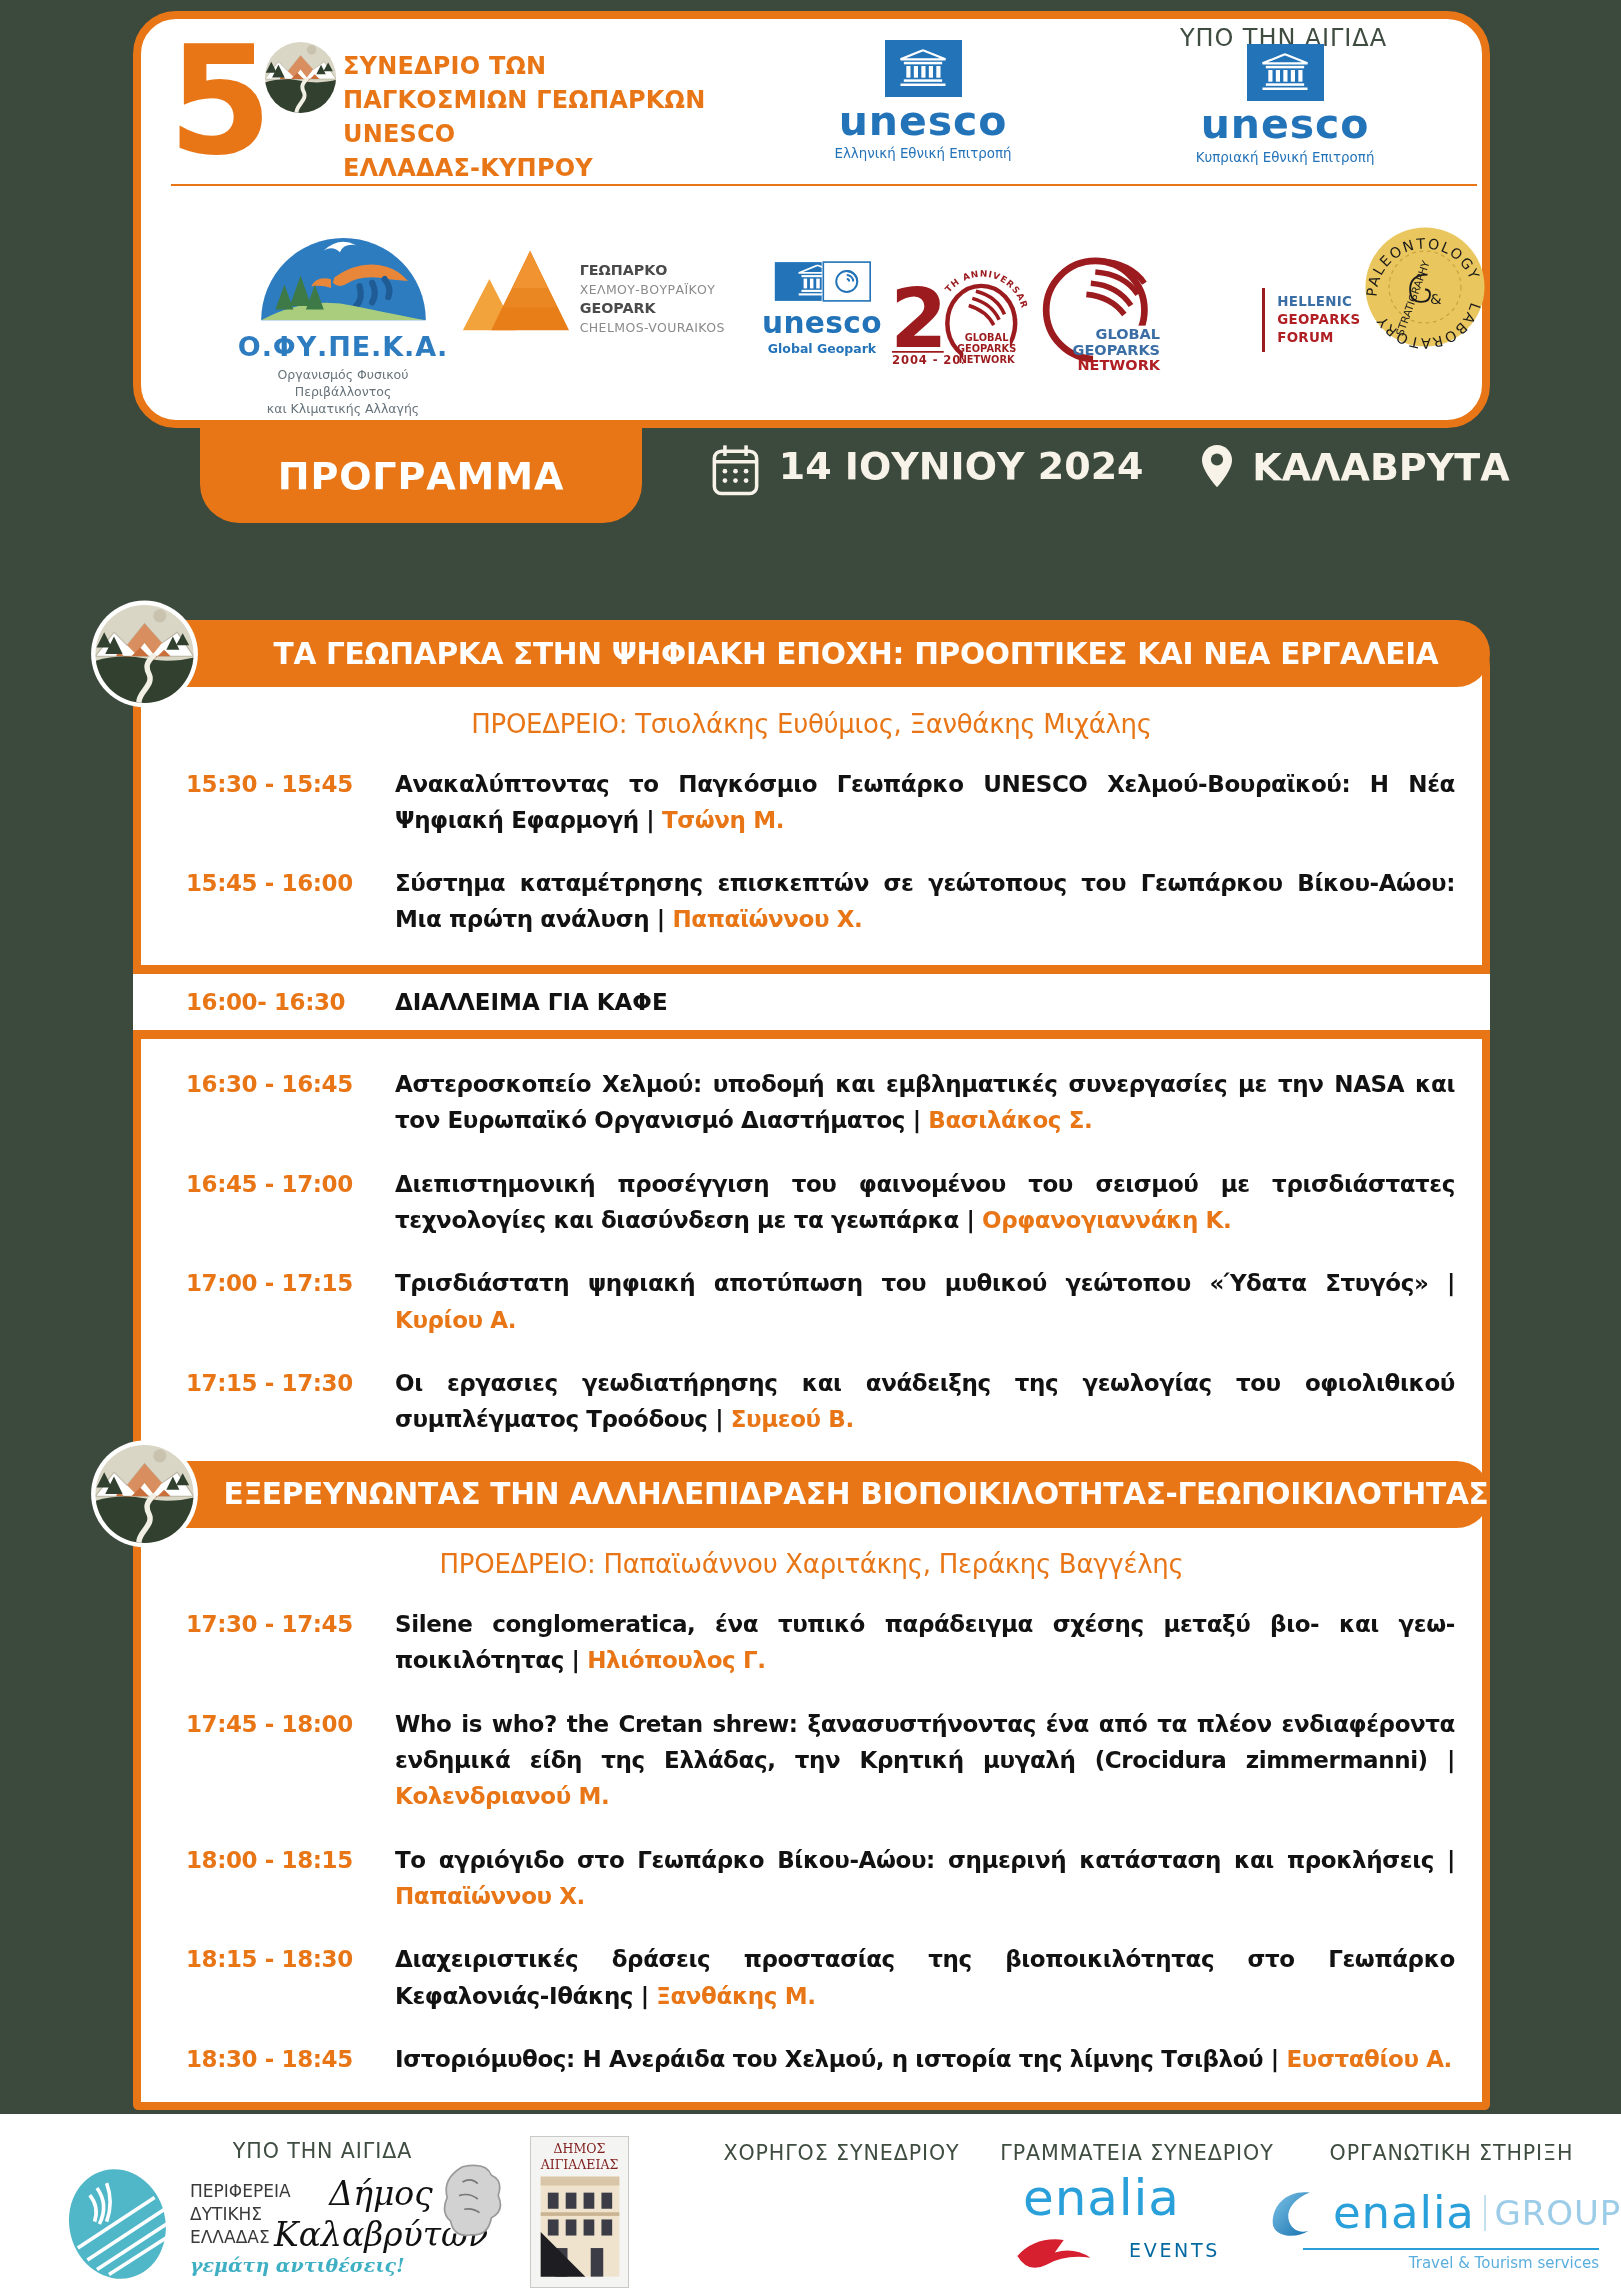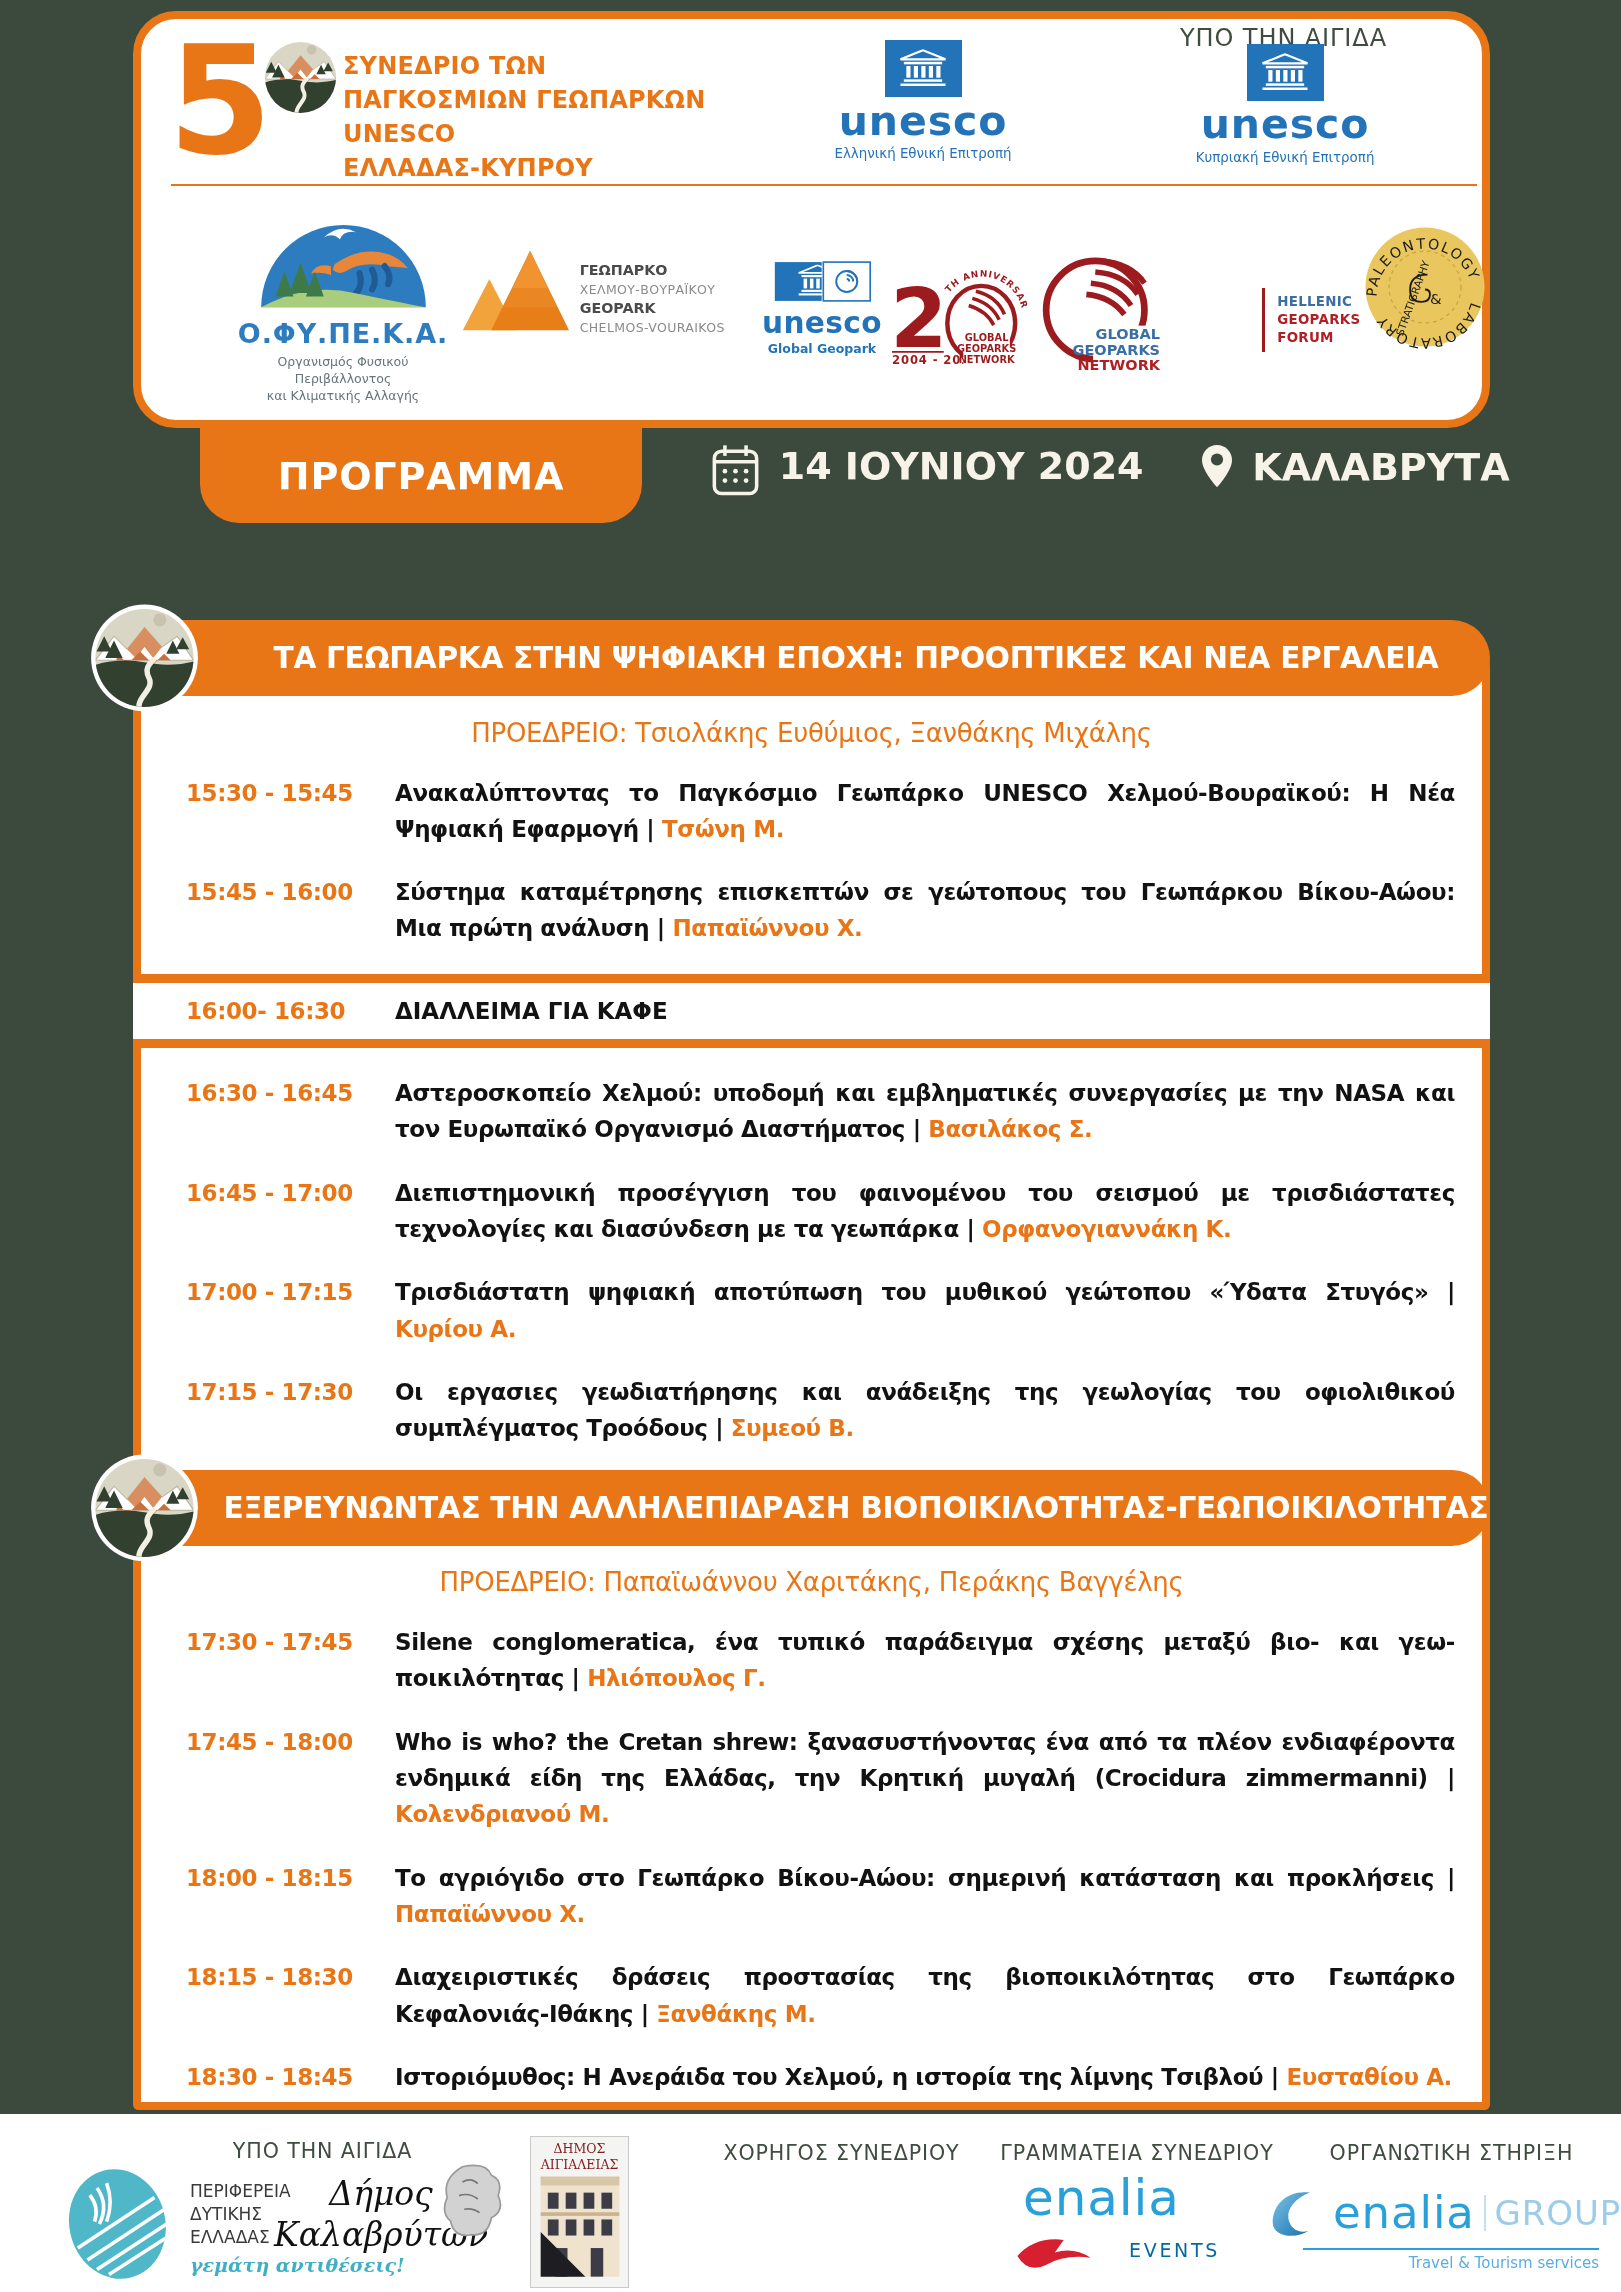--- a/index.html
+++ b/index.html
@@ -19,21 +19,21 @@
   .unesco-block{width:224px;text-align:center}
   .unesco-block .u-box{width:77px;height:57px;background:var(--blu);margin:0 auto;display:flex;align-items:center;justify-content:center}
   .unesco-block .u-word{font-size:41px;font-weight:700;color:var(--blu);line-height:1;margin-top:3.6px;letter-spacing:0.9px}
   .unesco-block .u-sub{font-size:13.4px;color:var(--blu);margin-top:4.5px;font-weight:500}
   .u-gr{left:670px;top:21.5px}
   .u-cy{left:1032px;top:25px}
   .aegis-hdr{left:999px;top:5.4px;width:287px;text-align:center;font-size:24px;color:#3F4C40;letter-spacing:0.9px;font-weight:500}
   .hdr-divider{left:29.6px;top:165px;width:1306px;height:2.7px;background:var(--or)}
 
   
-  .ofypeka{left:90px;top:187px;width:224px;text-align:center}
+  .ofypeka{left:90px;top:200px;width:224px;text-align:center}
   .ofy-name{font-size:27px;font-weight:700;color:#2E7CC0;letter-spacing:0.9px;margin-top:3.6px}
   .ofy-sub{font-size:12.5px;color:#67737A;line-height:17px;margin-top:3.6px}
   .chelmos{left:313px;top:208px;display:flex;gap:10.7px;align-items:flex-end}
   .chl-text{margin-top:34px;line-height:19px;white-space:nowrap}
   .chl-b{font-size:14.3px;font-weight:700;color:#4A4A4A}
   .chl-g{font-size:12.5px;color:#8A8A8A;letter-spacing:0.4px}
   .ugg{left:596px;top:242px;width:170px;text-align:center}
   .ugg .u-word{font-size:29.6px;font-weight:700;color:var(--blu);line-height:1;margin-top:4.5px;letter-spacing:0.4px}
   .ugg .u-sub{font-size:12.5px;font-weight:700;color:var(--blu);margin-top:2.7px}
   .anniv{left:749px;top:249px}
@@ -49,21 +49,21 @@
     border-radius:0 0 39px 39px;display:flex;align-items:center;justify-content:center}
   .program-tab span{color:#fff;font-size:38px;font-weight:700;letter-spacing:0.9px}
   .date-row{position:absolute;left:712px;top:444px;height:72px;display:flex;align-items:flex-start;
     color:var(--cream);font-weight:700;font-size:38px;white-space:nowrap}
   .date-row .ic{margin-right:19.7px;display:flex}
   .loc-group{margin-left:57px;display:flex;align-items:center}
 
   
   .main-card{position:absolute;left:133px;top:620px;width:1357px;height:1490px;background:#fff;
     border:8px solid var(--or);border-radius:47px 47px 5.4px 5.4px}
-  .sec-head{position:relative;margin:-8px -8px 0;height:76px;background:var(--or);border-radius:44px;
+  .sec-head{position:relative;margin:-8px -8px 0;height:67px;background:var(--or);border-radius:44px;
     display:flex;align-items:center;justify-content:center;padding:0 45px 0 134px}
   .sec-head.sec2{margin-top:23px}
   .sec-title{font-size:29.6px;font-weight:700;color:#fff;letter-spacing:-0.3px;white-space:nowrap}
   .sec-badge{position:absolute;left:-43px;top:50%;transform:translateY(-50%);width:109px;height:109px}
   .chair{margin-top:21.5px;text-align:center;color:var(--or);font-size:26px;font-weight:500;letter-spacing:-0.3px}
   .item{display:flex;margin-top:27px;padding:0 27px 0 45px;gap:30px}
   .time{flex:0 0 179px;color:var(--or);font-weight:700;font-size:23px;letter-spacing:-0.4px;white-space:nowrap;line-height:1.58}
   .desc{flex:1;font-size:23px;font-weight:700;color:var(--ink);letter-spacing:-0.4px;line-height:1.58;text-align:justify}
   .spk{color:var(--or)}
   .break-row{margin:27px -8px 0;border-top:9px solid var(--or);border-bottom:9px solid var(--or);

